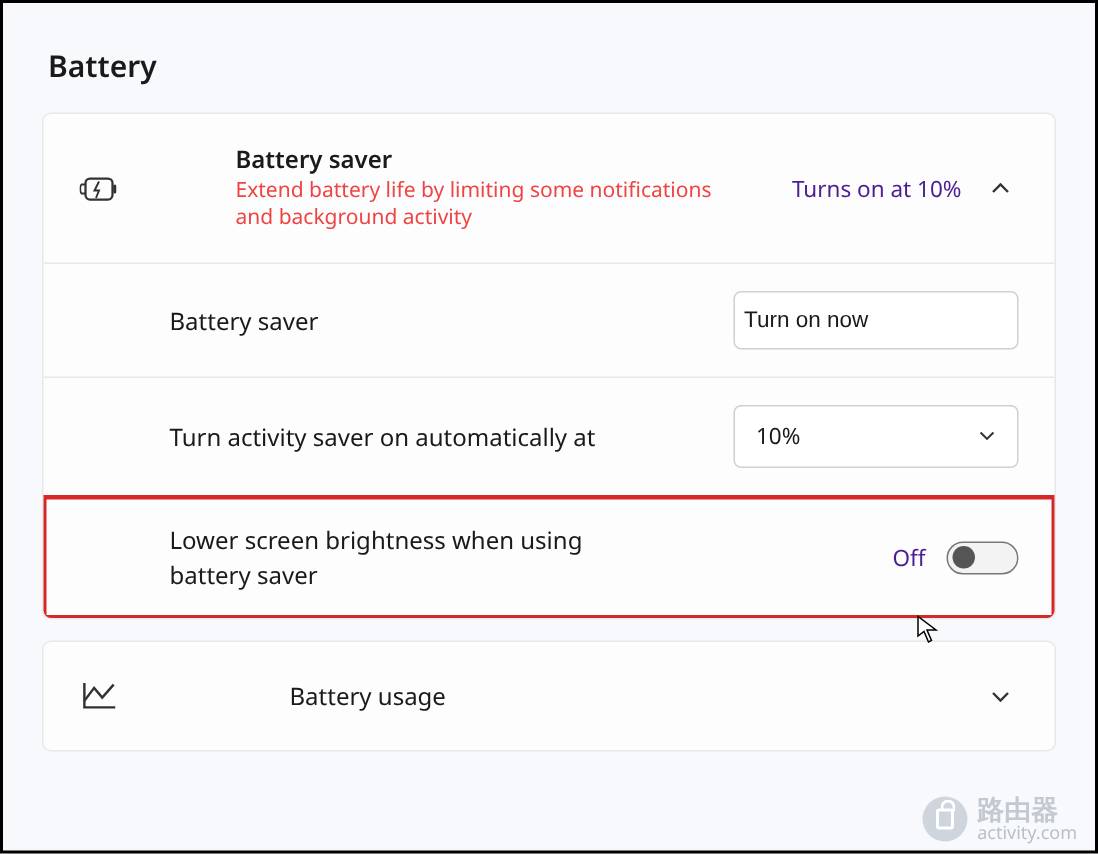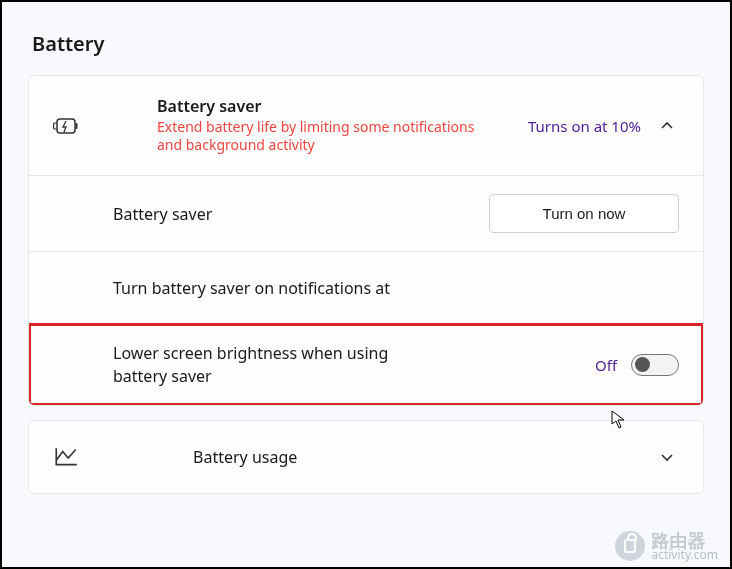--- a/index.html
+++ b/index.html
@@ -71,26 +71,26 @@
   .status-text {
     font-size: 15px;
     color: #4c1d95;
   }
   .chev { width: 24px; display:flex; justify-content:center; }
   .chev svg { width: 14px; height: 14px; stroke: #333; }
   .btn {
     border: 1px solid #d0d0d0;
     background: #fff;
     border-radius: 5px;
-    padding: 10px 22px;
+    padding: 10px 6px;
     font-size: 15px;
     color: #1a1a1a;
     cursor: pointer;
     min-width: 190px;
-    text-align: center;
+    text-align: left;
   }
   .select {
     border: 1px solid #d0d0d0;
     background: #fff;
     border-radius: 5px;
     padding: 10px 14px;
     font-size: 15px;
     min-width: 190px;
     display: flex;
     align-items: center;
@@ -182,21 +182,31 @@
     <div class="text-block indent">
       <div class="row-label">Battery saver</div>
     </div>
     <div class="controls">
       <button class="btn">Turn on now</button>
     </div>
   </div>
 
   <div class="row">
     <div class="text-block indent">
-      <div class="row-label">Turn battery saver on notifications at</div>
+      <div class="row-label">Turn activity saver on automatically at</div>
+    </div>
+    <div class="controls">
+      <div class="select">
+        <span>10%</span>
+        <span>
+          <svg width="12" height="12" viewBox="0 0 14 14" fill="none" stroke="#333" stroke-width="1.6">
+              <path d="M2 5 L7 10 L12 5"></path>
+            </svg>
+        </span>
+      </div>
     </div>
   </div>
 
   <div class="row highlight">
     <div class="text-block indent">
       <div class="row-label">Lower screen brightness when using battery saver</div>
     </div>
     <div class="controls">
       <span class="status-text">Off</span>
       <div class="toggle">

